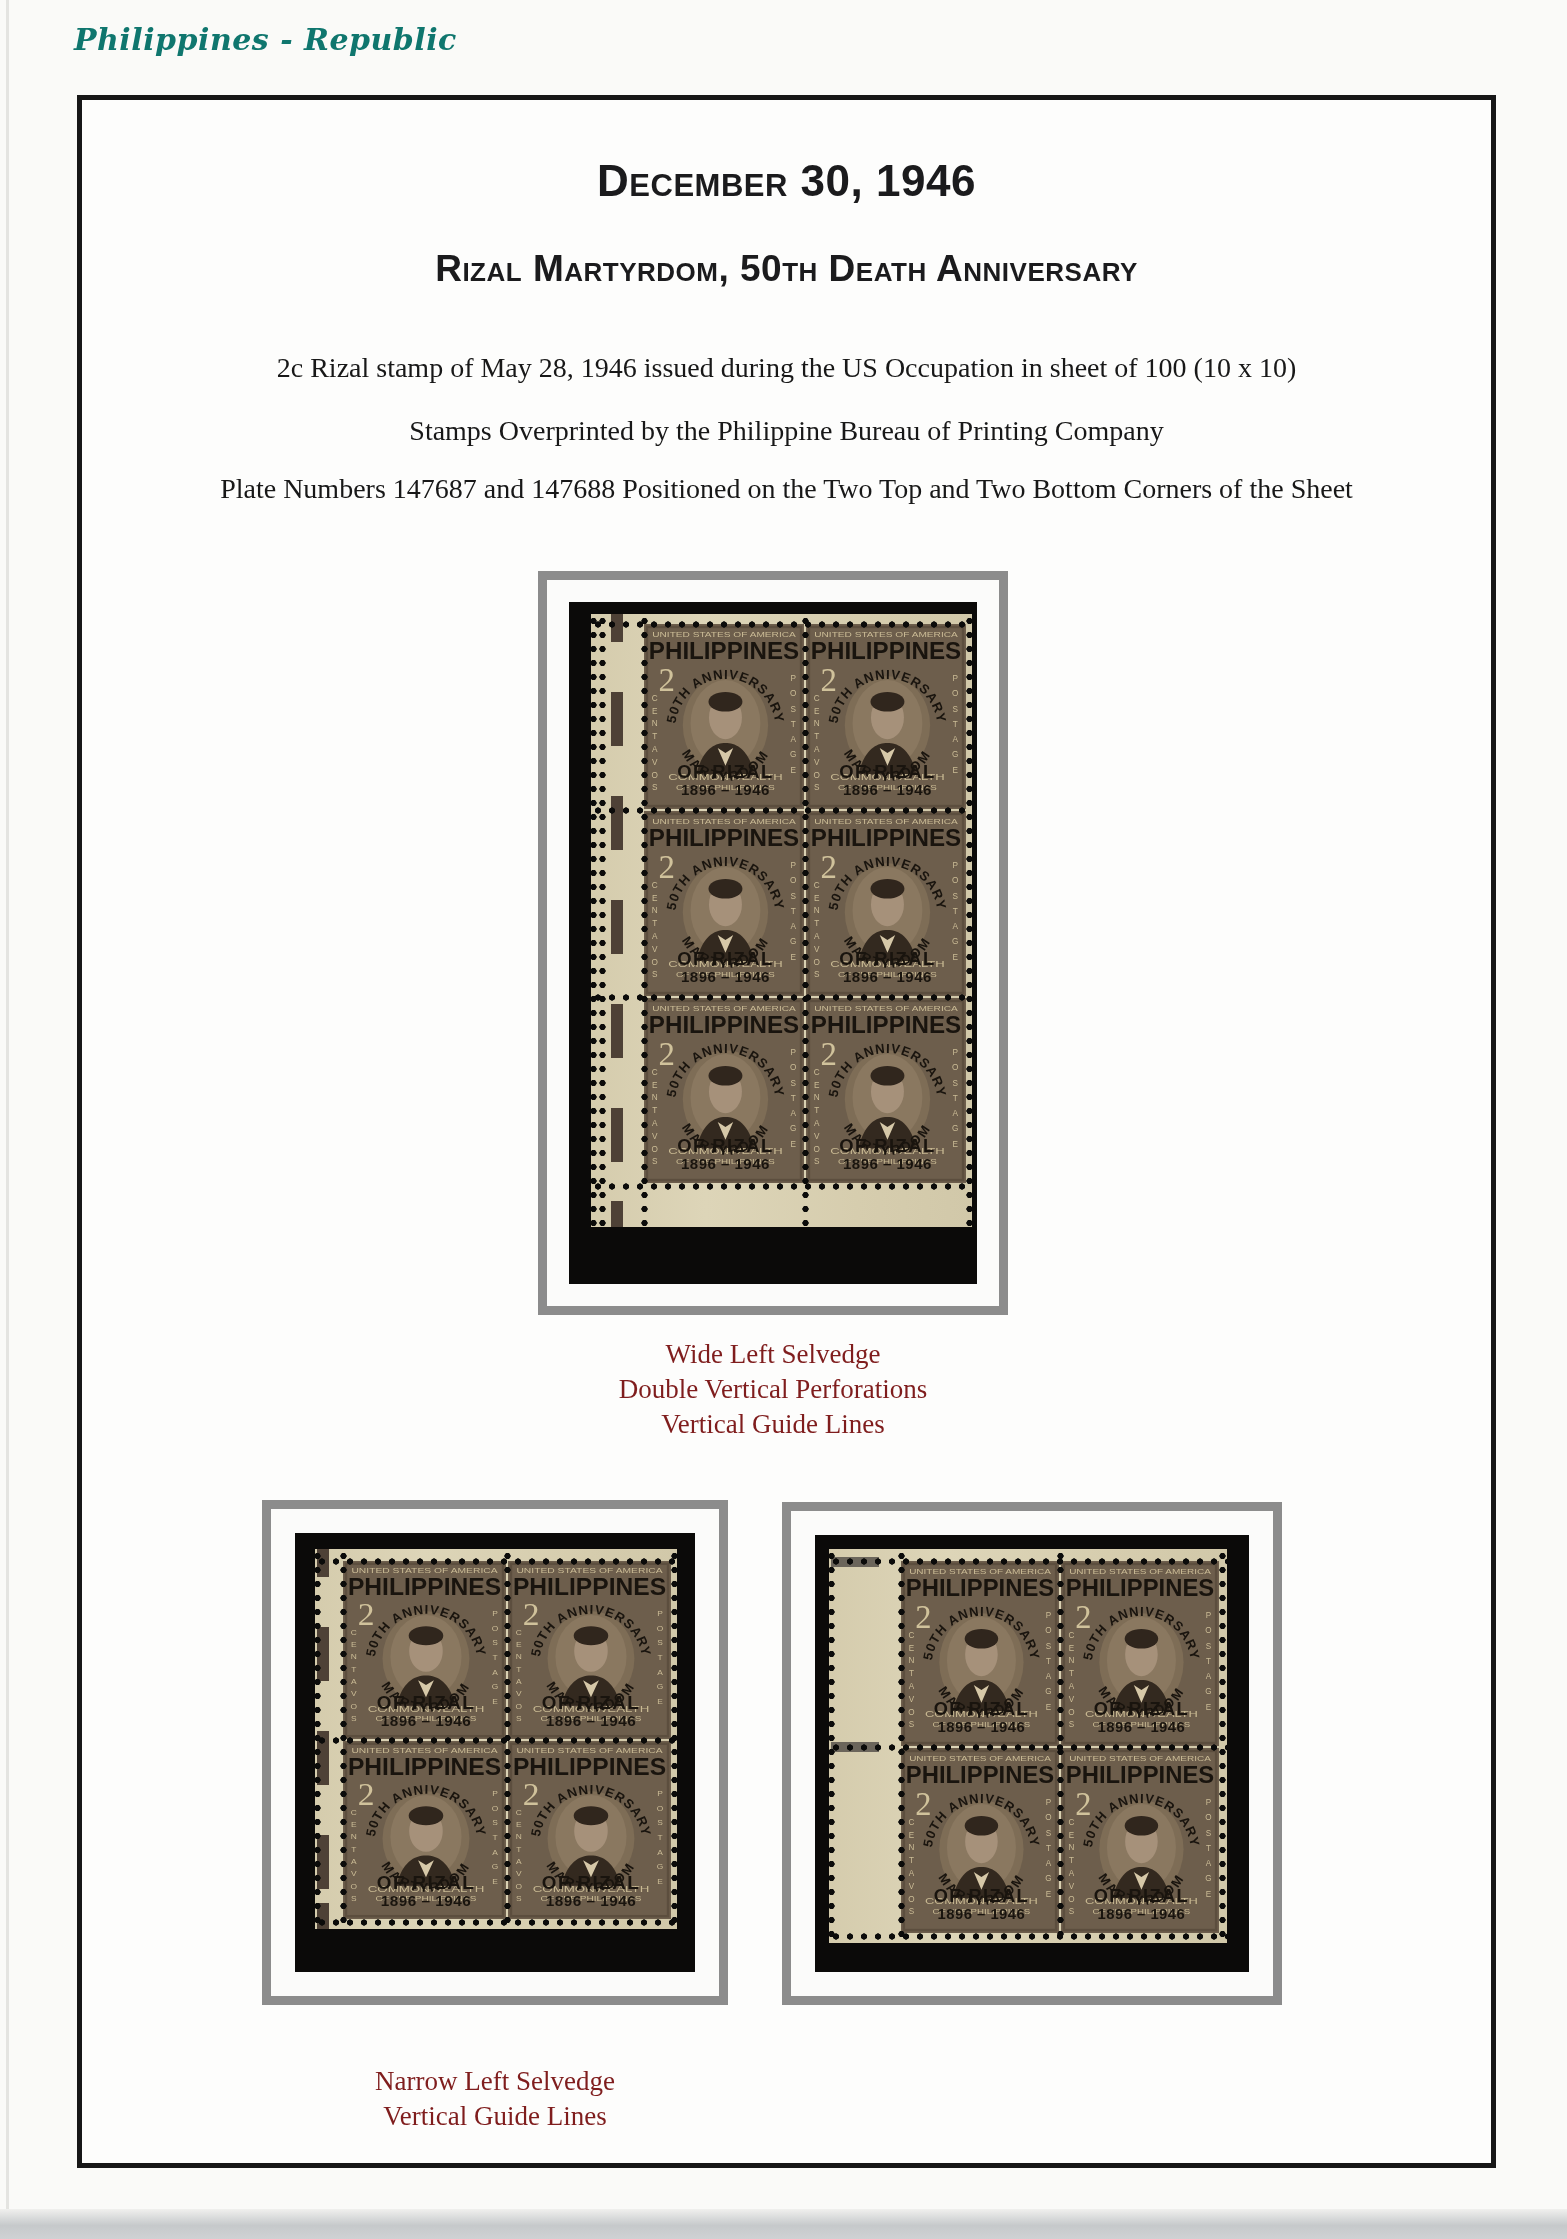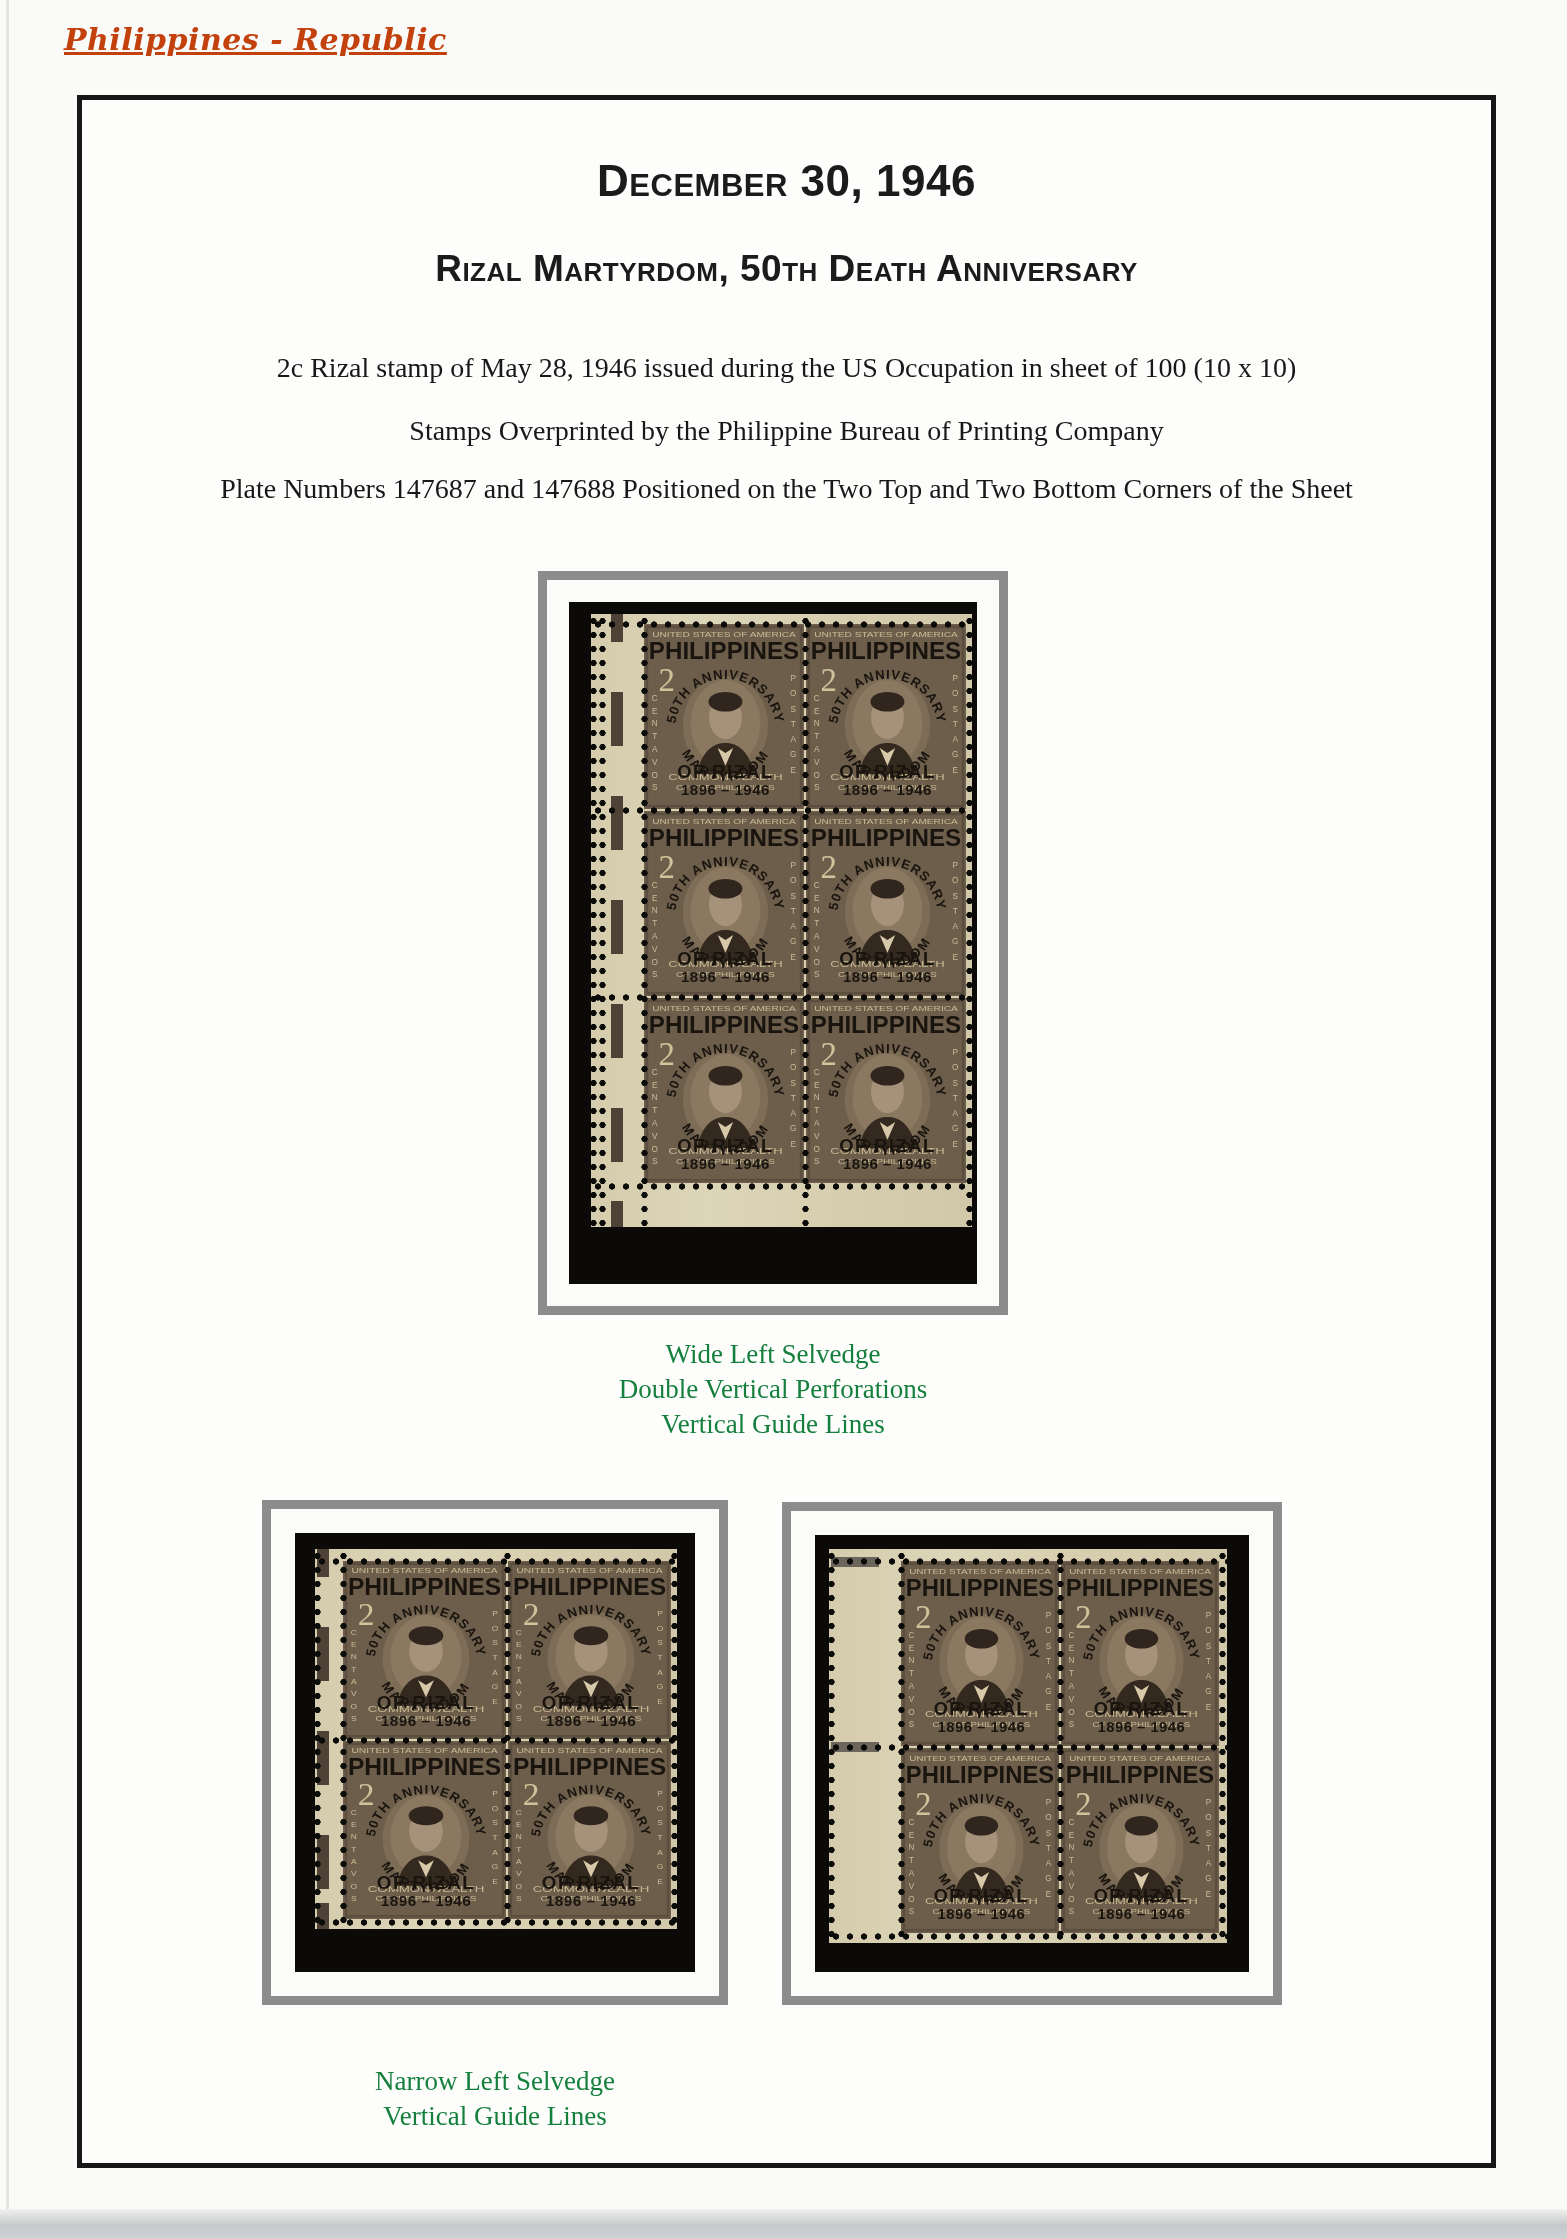--- a/index.html
+++ b/index.html
@@ -7,23 +7,23 @@
     width:1567px;height:2239px;position:relative;
     background:#fafaf8;
     font-family:"Liberation Serif", serif;
     color:#1b1b1b;
     overflow:hidden;
   }
   .scan-left-line{position:absolute;left:6px;top:0;width:3px;height:100%;background:#e4e4e1;}
   .scan-bottom-band{position:absolute;left:0;right:0;bottom:0;height:30px;
     background:linear-gradient(180deg,#f0f0ee 0%,#c6c9cb 55%,#cfd2d4 100%);}
   .album-header{
-    position:absolute;left:64px;top:22px;
+    position:absolute;left:74px;top:22px;
     font-family:"DejaVu Serif", serif;font-style:italic;font-weight:bold;
-    font-size:30px;color:#c2410c;letter-spacing:0.5px;text-decoration:underline;
+    font-size:30px;color:#0f766e;letter-spacing:0.5px;
   }
   .page-border{
     position:absolute;left:77px;top:95px;width:1419px;height:2073px;
     border:5px solid #171717;background:#fdfdfc;box-sizing:border-box;
   }
   .page-title{
     position:absolute;left:0;right:0;top:56px;text-align:center;
     font-family:"Liberation Sans", sans-serif;font-weight:bold;
     font-variant:small-caps;font-size:44px;letter-spacing:0.5px;color:#1b1b1d;
   }
@@ -50,21 +50,21 @@
     background-image:radial-gradient(circle 3.1px at 4.5px 7px,#0b0b0a 2.9px,rgba(11,11,10,0) 3.4px);
     background-size:9px 14px;}
   .perf-h{position:absolute;height:9px;z-index:3;background-repeat:repeat-x;
     background-image:radial-gradient(circle 3.1px at 7px 4.5px,#0b0b0a 2.9px,rgba(11,11,10,0) 3.4px);
     background-size:14px 9px;}
   .guide-v{position:absolute;width:12px;z-index:2;
     background-image:repeating-linear-gradient(180deg,#4e4136 0 54px,rgba(0,0,0,0) 54px 104px);
     background-position:0 -26px;}
   .guide-h{position:absolute;height:10px;z-index:2;background:#6b655b;}
   .caption{
-    position:absolute;text-align:center;font-size:27px;line-height:35px;color:#15803d;
+    position:absolute;text-align:center;font-size:27px;line-height:35px;color:#7f1d1d;
     font-family:"Liberation Serif", serif;
   }
 </style>
 </head>
 <body>
 
 <div class="scan-left-line"></div>
 
 <div class="album-header">Philippines - Republic</div>
 

